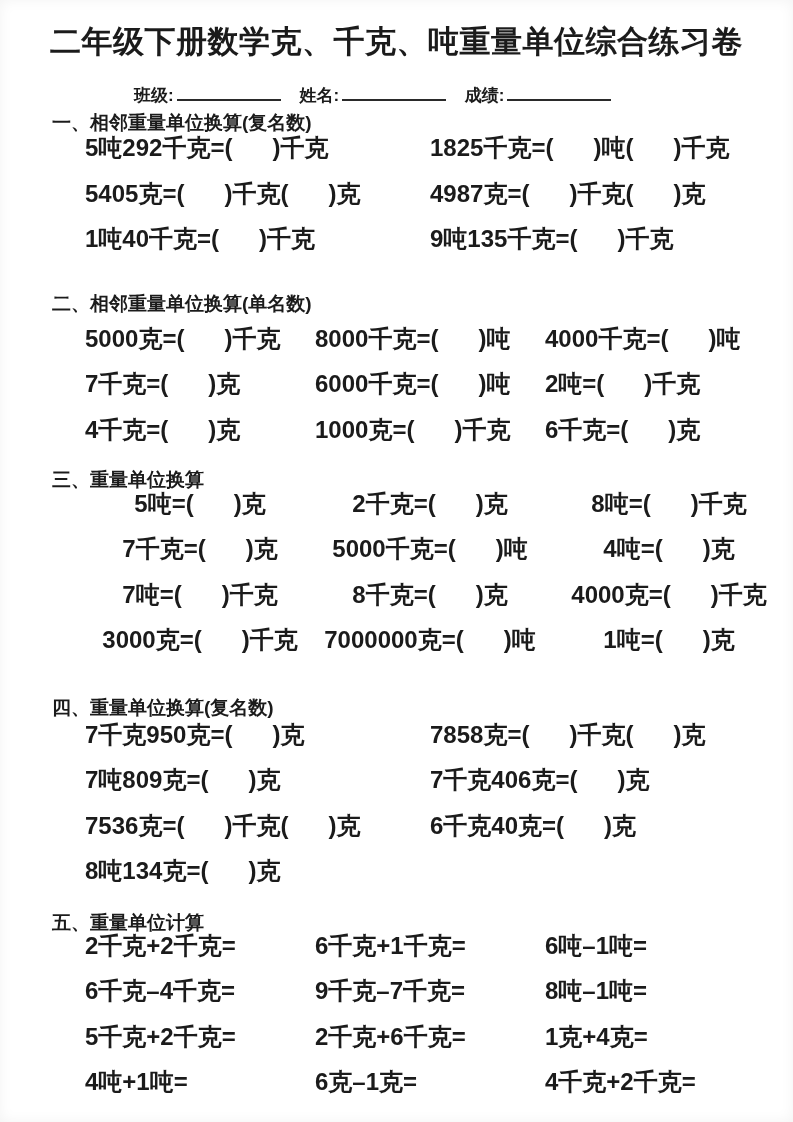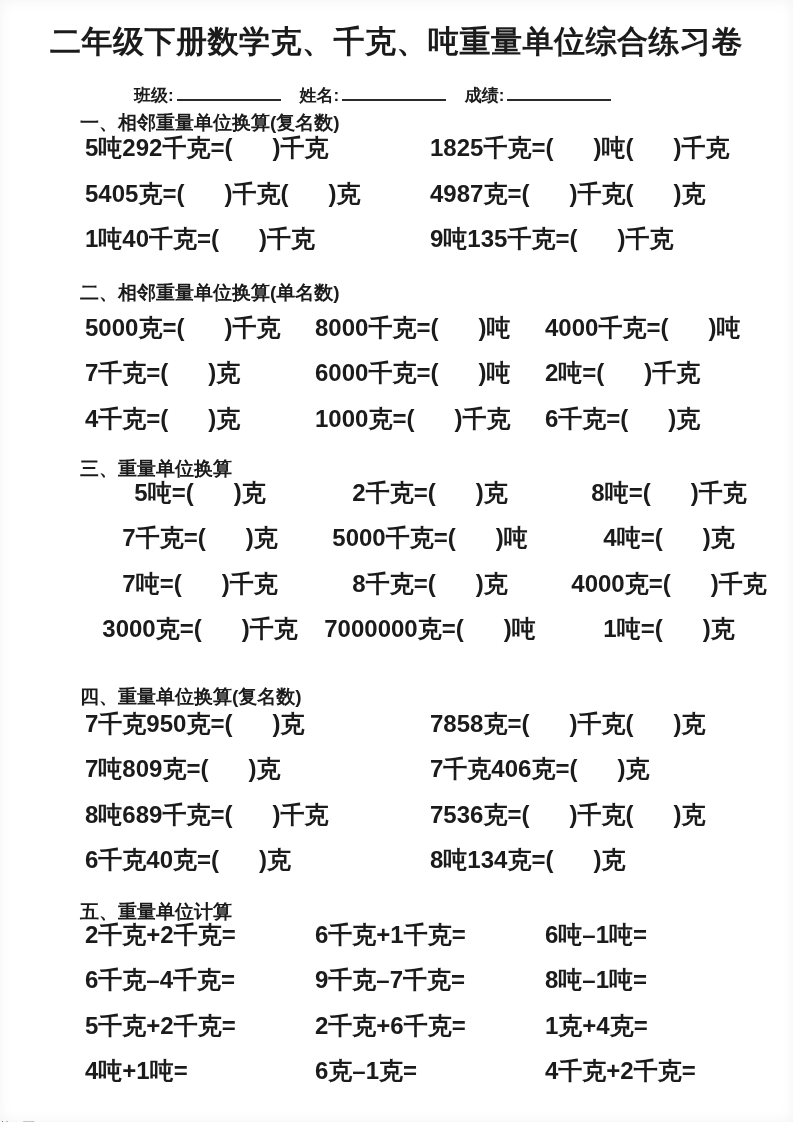--- a/index.html
+++ b/index.html
@@ -35,42 +35,42 @@
   .meta .field { margin-right: 14px; }
   .blank {
     display: inline-block;
     width: 104px;
     height: 15px;
     border-bottom: 2px solid #2a2a2a;
     vertical-align: baseline;
     margin-left: 3px;
   }
   .sec-heading {
-    padding-left: 80px;
+    padding-left: 52px;
     font-size: 19px;
     line-height: 20px;
     font-weight: 700;
     white-space: nowrap;
   }
   .grid {
     display: grid;
     padding-left: 85px;
     grid-auto-rows: 45.5px;
     align-items: start;
   }
   .grid-2 { grid-template-columns: 345px 1fr; }
   .grid-3 { grid-template-columns: 230px 230px 1fr; }
   .cell {
     font-size: 24px;
     line-height: 22px;
     font-weight: 700;
     white-space: pre;
   }
   .mt-h1 { margin-top: 7px; }  .mt-g1 { margin-top: 4px; }
-  .mt-h2 { margin-top: 9px; } .mt-g2 { margin-top: 14px; }
+  .mt-h2 { margin-top: 20px; } .mt-g2 { margin-top: 14px; }
   .mt-h3 { margin-top: 5.5px; } .mt-g3 { margin-top: 3px; text-align: center; }
   .mt-h4 { margin-top: 23px; }  .mt-g4 { margin-top: 6px; }
   .mt-h5 { margin-top: 7px; }  .mt-g5 { margin-top: 2px; }
   .footer {
     margin-top: 13px;
     padding-right: 56px;
     font-size: 11px;
     font-weight: 400;
     color: #3a3a3a;
   }
@@ -126,21 +126,20 @@
     <span class="cell">7000000克=(      )吨</span>
     <span class="cell">1吨=(      )克</span>
   </div>
 
   <div class="sec-heading mt-h4">四、重量单位换算(复名数)</div>
   <div class="grid grid-2 mt-g4">
     <span class="cell">7千克950克=(      )克</span>
     <span class="cell">7858克=(      )千克(      )克</span>
     <span class="cell">7吨809克=(      )克</span>
     <span class="cell">7千克406克=(      )克</span>
-    <span class="cell">8吨689千克=(      )千克</span>
     <span class="cell">7536克=(      )千克(      )克</span>
     <span class="cell">6千克40克=(      )克</span>
     <span class="cell">8吨134克=(      )克</span>
   </div>
 
   <div class="sec-heading mt-h5">五、重量单位计算</div>
   <div class="grid grid-3 mt-g5">
     <span class="cell">2千克+2千克=</span>
     <span class="cell">6千克+1千克=</span>
     <span class="cell">6吨–1吨=</span>

